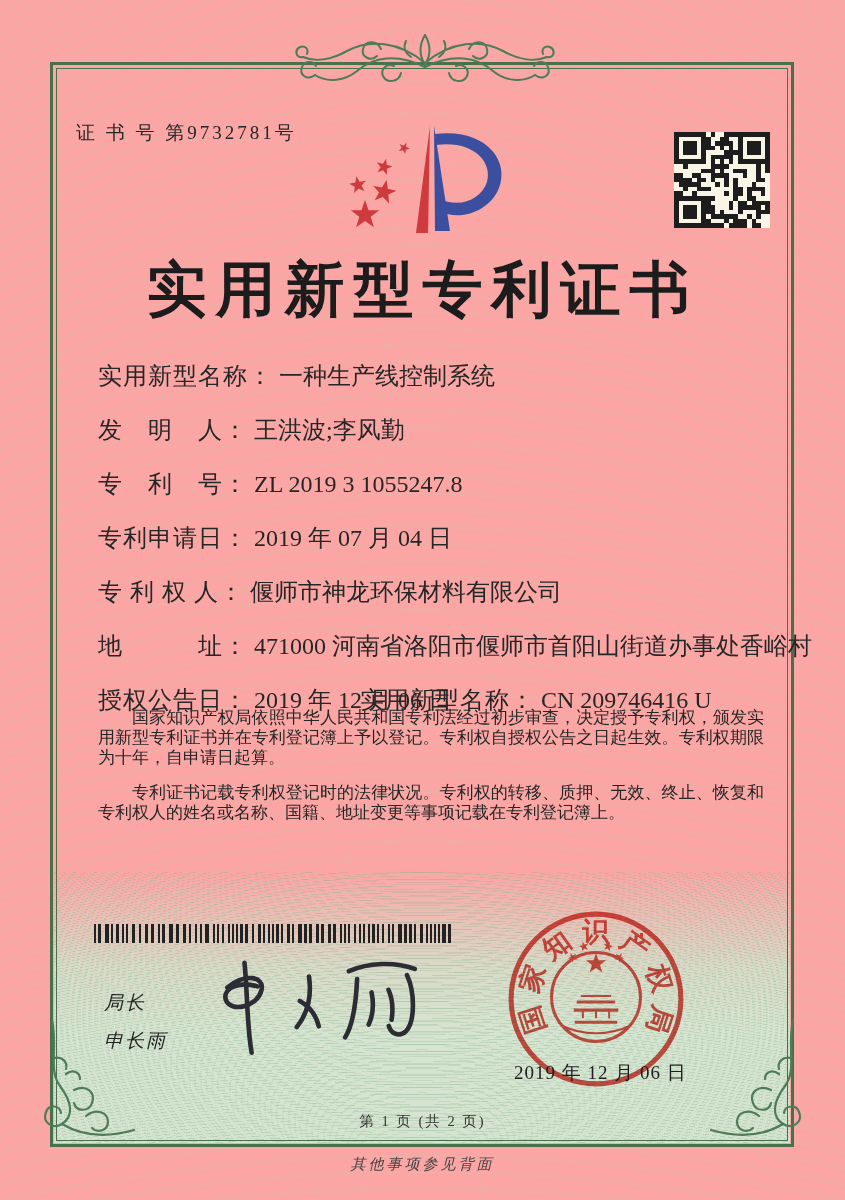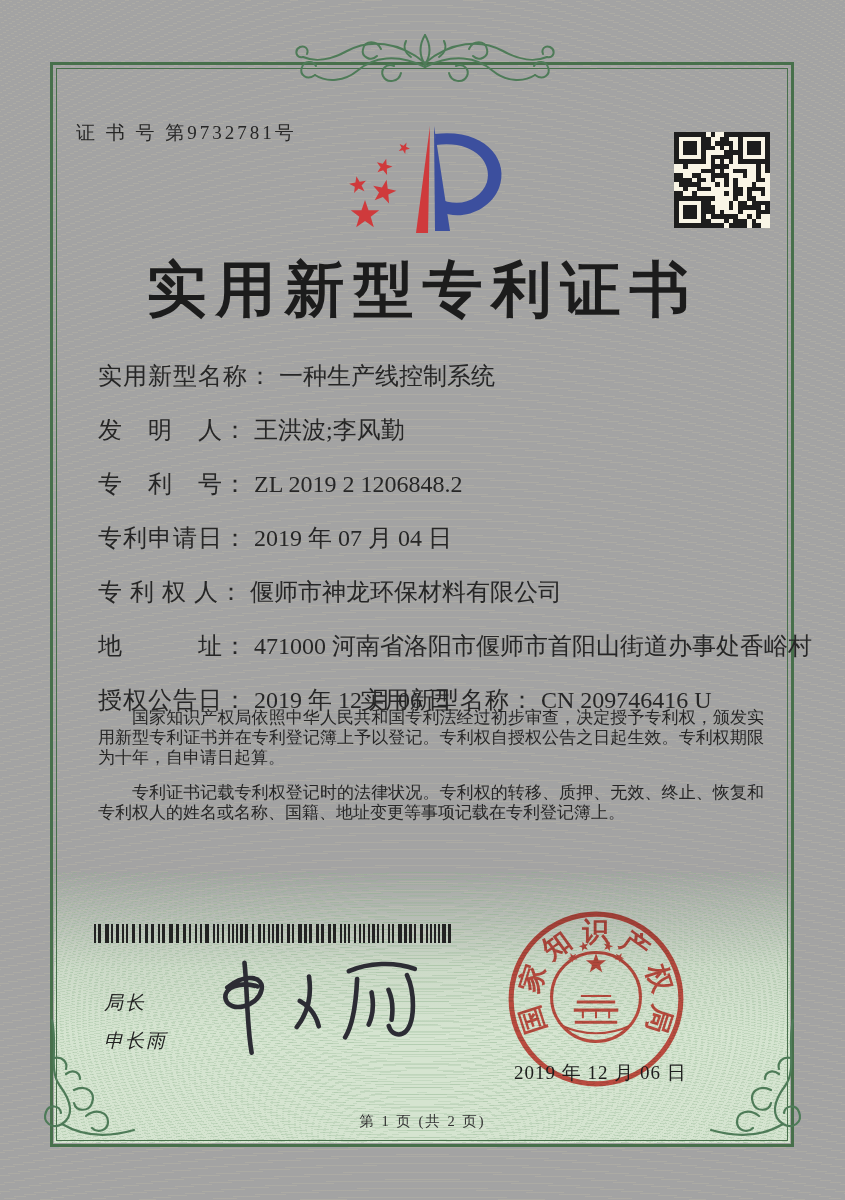--- a/index.html
+++ b/index.html
@@ -1,17 +1,17 @@
 <!DOCTYPE html>
 <html><head>
 <meta charset="utf-8">
 <style>
   html,body{margin:0;padding:0;}
   body{background:#e9e4d2;font-family:"Liberation Serif","DejaVu Serif",serif;}
-  .page{position:relative;width:845px;height:1200px;margin:0 auto;background:#a3a3a3;overflow:hidden;}
+  .page{position:relative;width:845px;height:1200px;margin:0 auto;background:#fca5a5;overflow:hidden;}
   .page::before{content:"";position:absolute;inset:0;pointer-events:none;
     background:repeating-radial-gradient(1600px 520px at 50% -320px,
       rgba(205,198,168,.22) 0 1px, rgba(0,0,0,0) 1px 7px);}
   
   .green-zone{position:absolute;left:54px;right:55px;top:872px;bottom:57px;
     background:
       repeating-radial-gradient(1500px 430px at 50% -180px, rgba(255,255,255,0) 0 4px, rgba(140,178,140,.30) 4px 5px),
       repeating-radial-gradient(1500px 430px at 50% 115%, rgba(255,255,255,0) 0 5px, rgba(140,178,140,.22) 5px 6px),
       linear-gradient(180deg, rgba(213,229,209,0) 0px, rgba(211,227,206,.85) 95px, #d5e4d0 160px);}
   
@@ -350,21 +350,21 @@
 
   <div class="title">实用新型专利证书</div>
 
   <div class="row r0">
     <span class="lab">实用新型名称：</span><span class="val">一种生产线控制系统</span>
   </div>
   <div class="row r1">
     <span class="lab">发　明　人：</span><span class="val">王洪波;李风勤</span>
   </div>
   <div class="row r2">
-    <span class="lab">专　利　号：</span><span class="val">ZL 2019 2 1206848.2</span>
+    <span class="lab">专　利　号：</span><span class="val">ZL 2019 3 1055247.8</span>
   </div>
   <div class="row r3">
     <span class="lab">专利申请日：</span><span class="val">2019 年 07 月 04 日</span>
   </div>
   <div class="row r4">
     <span class="lab">专 利 权 人：</span><span class="val">偃师市神龙环保材料有限公司</span>
   </div>
   <div class="row r5">
     <span class="lab">地　　　址：</span><span class="val">471000 河南省洛阳市偃师市首阳山街道办事处香峪村</span>
   </div>
@@ -492,14 +492,15 @@
       <use href="#st" transform="translate(72,54) scale(0.5) rotate(-30)"></use>
       <use href="#st" transform="translate(83,43) scale(0.5) rotate(-15)"></use>
       <use href="#st" transform="translate(107,43) scale(0.5) rotate(15)"></use>
       <use href="#st" transform="translate(118,54) scale(0.5) rotate(30)"></use>
     </g>
   </svg>
 
   <div class="seal-date">2019 年 12 月 06 日</div>
 
   <div class="page-ind">第 1 页 (共 2 页)</div>
+  <div class="back-note">其他事项参见背面</div>
 
 </div>
 
 </body></html>

